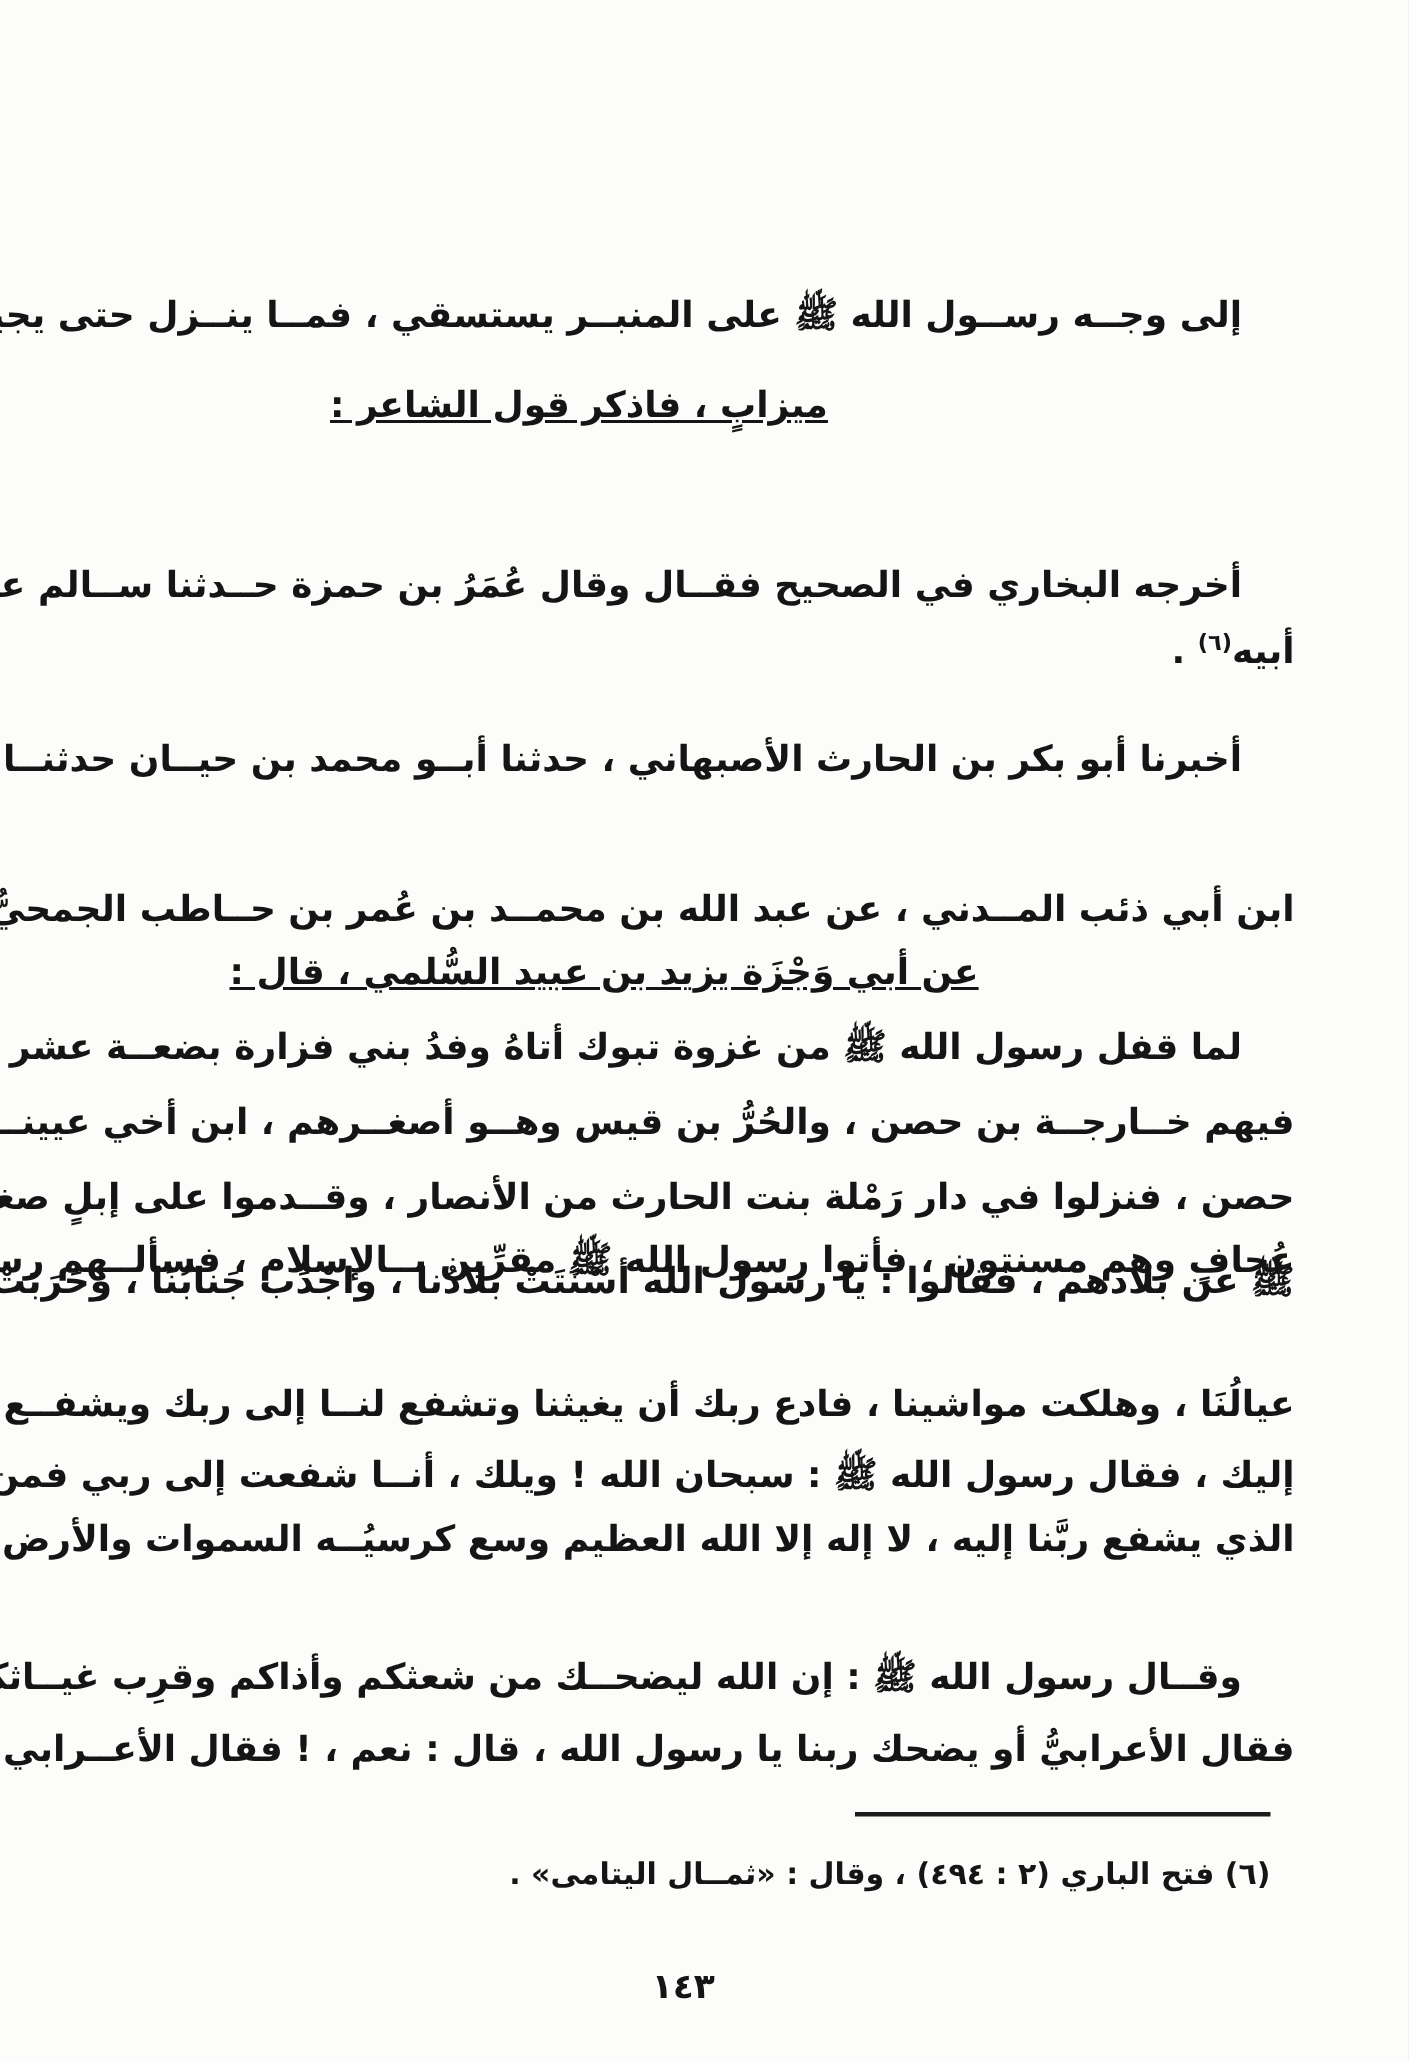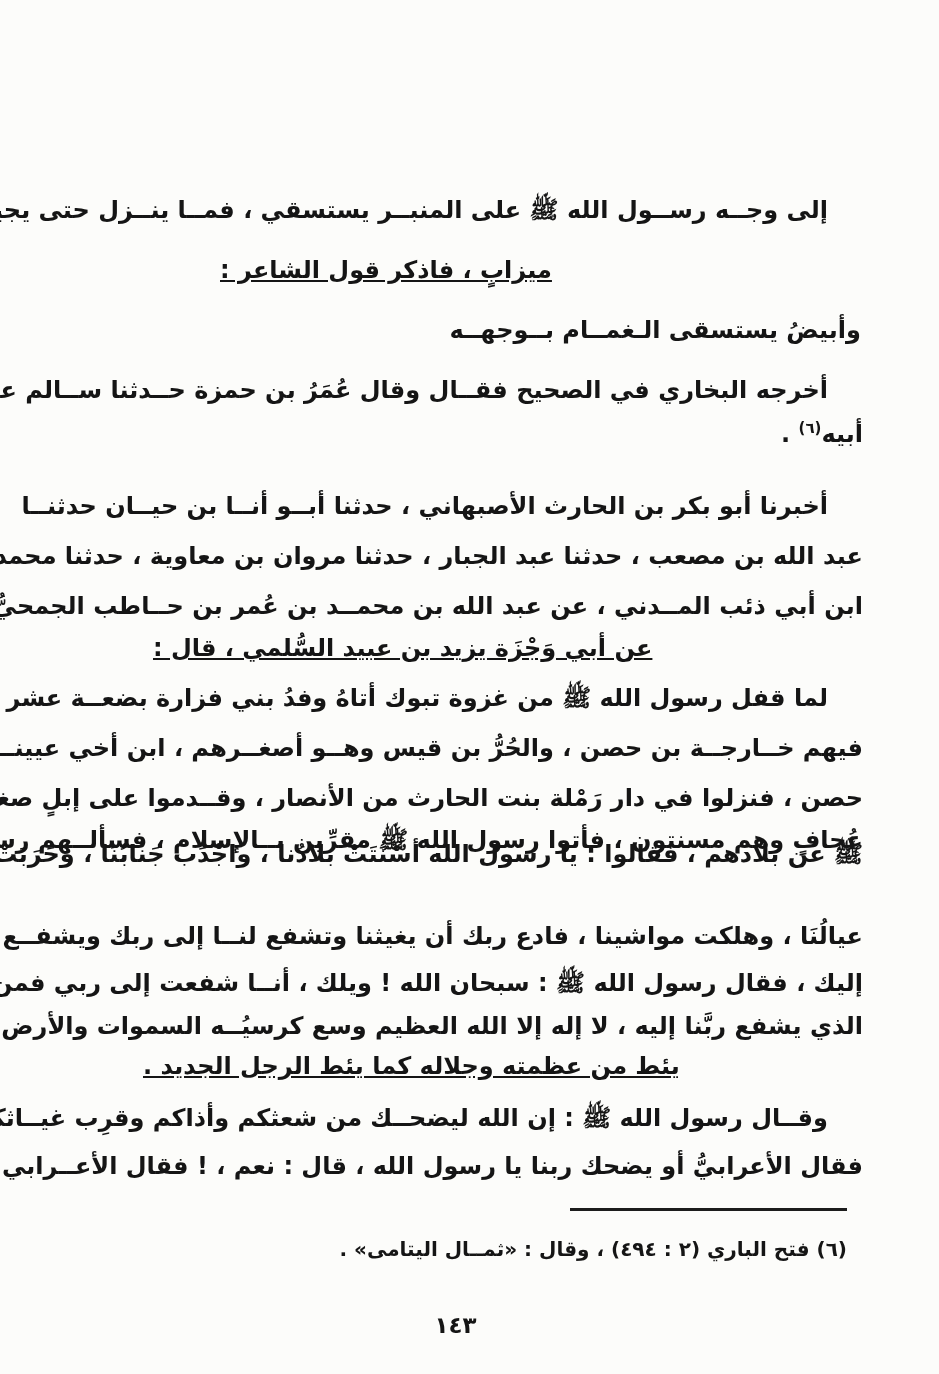--- a/index.html
+++ b/index.html
@@ -90,40 +90,37 @@
 </style>
 </head>
 <body>
 
 <div id="page">
 
   <div class="ln indent" style="top:192px">إلى وجــه رســول الله ﷺ على المنبــر يستسقي ، فمــا ينــزل حتى يجيش كــل</div>
   <div class="ln short-left" style="top:252px; left:220px">ميزابٍ ، فاذكر قول الشاعر :</div>
 
   <div class="poem">
-    <span>وأبيضُ يستسقى الـغمــام بــوجهــه</span>
   </div>
 
   <div class="ln indent" style="top:372px">أخرجه البخاري في الصحيح فقــال وقال عُمَرُ بن حمزة حــدثنا ســالم عن</div>
   <div class="ln flush-right" style="top:416px"><span>أبيه</span><sup class="fn-ref">(٦)</sup><span> .</span></div>
 
-  <div class="ln indent" style="top:488px">أخبرنا أبو بكر بن الحارث الأصبهاني ، حدثنا أبــو أنــا بن حيــان حدثنــا</div>
-  <div class="ln" style="top:538px">عبد الله بن مصعب ، حدثنا عبد الجبار ، حدثنا مروان بن معاوية ، حدثنا محمد</div>
+  <div class="ln indent" style="top:488px">أخبرنا أبو بكر بن الحارث الأصبهاني ، حدثنا أبــو محمد بن حيــان حدثنــا</div>
   <div class="ln" style="top:588px">ابن أبي ذئب المــدني ، عن عبد الله بن محمــد بن عُمر بن حــاطب الجمحيُّ ،</div>
   <div class="ln short-left" style="top:630px; left:153px">عن أبي وَجْزَة يزيد بن عبيد السُّلمي ، قال :</div>
 
   <div class="ln indent" style="top:680px">لما قفل رسول الله ﷺ من غزوة تبوك أتاهُ وفدُ بني فزارة بضعــة عشر رجلًا</div>
   <div class="ln" style="top:730px">فيهم خــارجــة بن حصن ، والحُرُّ بن قيس وهــو أصغــرهم ، ابن أخي عيينــة بن</div>
   <div class="ln" style="top:780px">حصن ، فنزلوا في دار رَمْلة بنت الحارث من الأنصار ، وقــدموا على إبلٍ صغارٍ</div>
   <div class="ln" style="top:822px">عُجافٍ وهم مسنتون ، فأتوا رسول الله ﷺ مقرِّين بــالإسلام ، فسألــهم رسول الله</div>
   <div class="ln" style="top:836px">ﷺ عن بلادهم ، فقالوا : يا رسول الله أسْنَتَتْ بلادُنا ، واجْدَب جَنابُنَا ، وحَرَبَتْ</div>
   <div class="ln" style="top:918px">عيالُنَا ، وهلكت مواشينا ، فادع ربك أن يغيثنا وتشفع لنــا إلى ربك ويشفــع ربك</div>
   <div class="ln" style="top:965px">إليك ، فقال رسول الله ﷺ : سبحان الله ! ويلك ، أنــا شفعت إلى ربي فمن ذا</div>
   <div class="ln" style="top:1008px">الذي يشفع ربَّنا إليه ، لا إله إلا الله العظيم وسع كرسيُــه السموات والأرض وهــو</div>
-  <div class="ln short-left" style="top:1048px; left:143px">يئط من عظمته وجلاله كما يئط الرجل الجديد .</div>
 
   <div class="ln indent" style="top:1100px">وقــال رسول الله ﷺ : إن الله ليضحــك من شعثكم وأذاكم وقرِب غيــاثكم</div>
   <div class="ln" style="top:1148px">فقال الأعرابيُّ أو يضحك ربنا يا رسول الله ، قال : نعم ، ! فقال الأعــرابي : لن</div>
 
   <div id="footnote-divider"></div>
   <div id="footnote-line">(٦) فتح الباري (٢ : ٤٩٤) ، وقال : «ثمــال اليتامى» .</div>
 
   <div id="page-number">١٤٣</div>
 
 </div>

